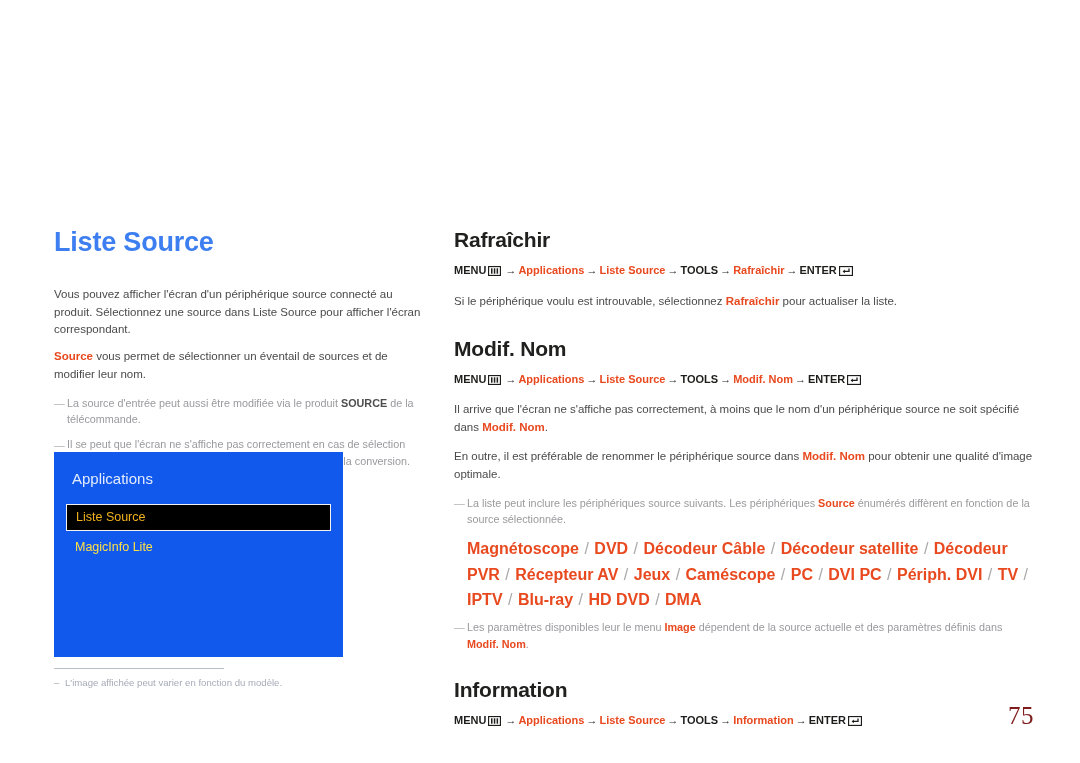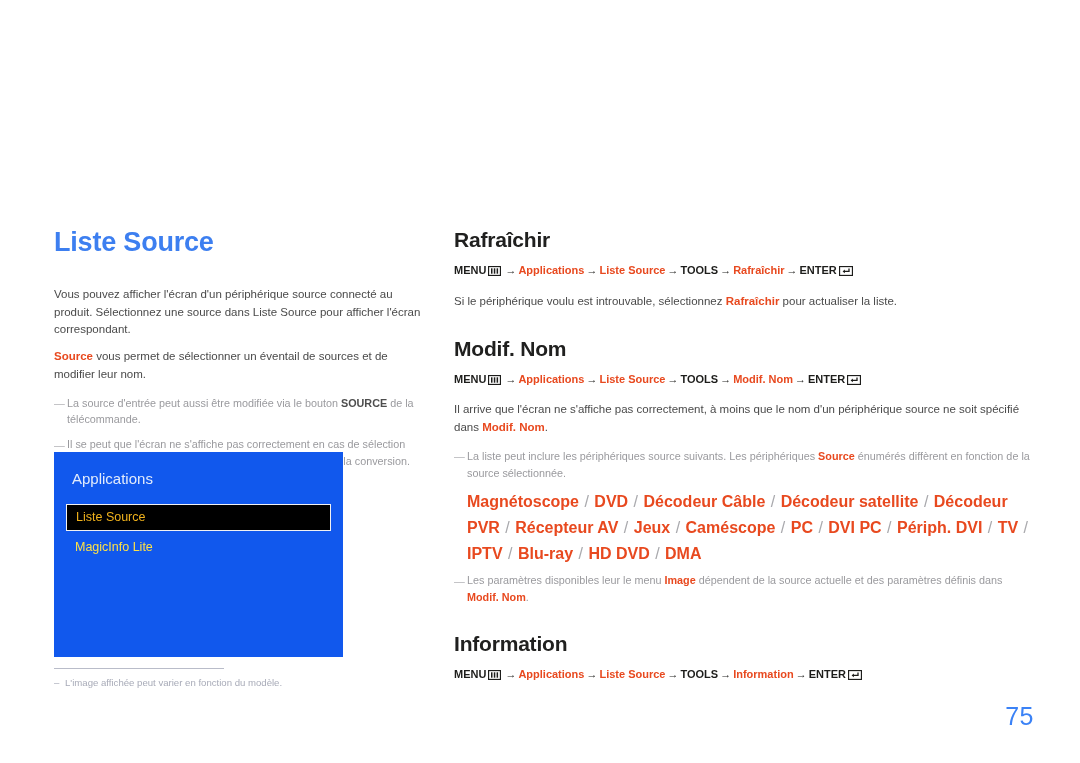--- a/index.html
+++ b/index.html
@@ -185,41 +185,42 @@
     top: 0;
     color: #a8abb8;
   }
 
   
   .pagenum {
     position: absolute;
     right: 46px;
     top: 702px;
     font-size: 25px;
-    color: #3b82f6;
+    color: #7f1d1d;
     letter-spacing: 0.5px;
+    font-family: Liberation Serif, serif;
   }
 </style>
 </head>
 <body>
 
 <div class="page">
 
   <div class="col-left">
 
     <h1 class="title-blue">Liste Source</h1>
 
     <p class="body tight">Vous pouvez afficher l'écran d'un périphérique source connecté au produit. Sélectionnez une source dans Liste Source pour afficher l'écran correspondant.</p>
 
     <p class="body">
       <span class="red">Source</span><span> vous permet de sélectionner un éventail de sources et de modifier leur nom.</span>
     </p>
 
     <p class="note">
-      <span class="dash">—</span><span>La source d'entrée peut aussi être modifiée via le bouton </span><span class="dark-b">SOURCE</span><span> de la télécommande.</span>
+      <span class="dash">—</span><span>La source d'entrée peut aussi être modifiée via le produit </span><span class="dark-b">SOURCE</span><span> de la télécommande.</span>
     </p>
 
     <p class="note">
       <span class="dash">—</span><span>Il se peut que l'écran ne s'affiche pas correctement en cas de sélection d'une source incorrecte comme périphérique source pour la conversion.</span>
     </p>
 
     <p class="menupath">
       <span>MENU</span><span class="ico">
         <svg width="13" height="10" viewBox="0 0 13 10">
           <rect x="0.5" y="0.5" width="12" height="9" fill="none" stroke="#1d1d1b" stroke-width="1.3"></rect>
@@ -288,20 +289,23 @@
             <rect x="0.5" y="0.5" width="13" height="9" fill="none" stroke="#1d1d1b" stroke-width="1.3"></rect>
             <path d="M10 2.6 L10 5.4 L4.6 5.4" fill="none" stroke="#1d1d1b" stroke-width="1.3"></path>
             <path d="M5.9 3.6 L3.6 5.4 L5.9 7.2 Z" fill="#1d1d1b"></path>
           </svg></span>
       </p>
 
       <p class="body">
         <span>Il arrive que l'écran ne s'affiche pas correctement, à moins que le nom d'un périphérique source ne soit spécifié dans </span><span class="red">Modif. Nom</span><span>.</span>
       </p>
 
+      <p class="body">
+        <span>En outre, il est préférable de renommer le périphérique source dans </span><span class="red">Modif. Nom</span><span> pour obtenir une qualité d'image optimale.</span>
+      </p>
 
       <p class="note">
         <span class="dash">—</span><span>La liste peut inclure les périphériques source suivants. Les périphériques </span><span class="red">Source</span><span> énumérés diffèrent en fonction de la source sélectionnée.</span>
       </p>
 
       <div class="device-list"><span>Magnétoscope</span><span class="sep"> / </span><span>DVD</span><span class="sep"> / </span><span>Décodeur Câble</span><span class="sep"> / </span><span>Décodeur satellite</span><span class="sep"> / </span><span>Décodeur PVR</span><span class="sep"> / </span><span>Récepteur AV</span><span class="sep"> / </span><span>Jeux</span><span class="sep"> / </span><span>Caméscope</span><span class="sep"> / </span><span>PC</span><span class="sep"> / </span><span>DVI PC</span><span class="sep"> / </span><span>Périph. DVI</span><span class="sep"> / </span><span>TV</span><span class="sep"> / </span><span>IPTV</span><span class="sep"> / </span><span>Blu-ray</span><span class="sep"> / </span><span>HD DVD</span><span class="sep"> / </span><span>DMA</span></div>
 
       <p class="note">
         <span class="dash">—</span><span>Les paramètres disponibles leur le menu </span><span class="red">Image</span><span> dépendent de la source actuelle et des paramètres définis dans </span><span class="red">Modif. Nom</span><span>.</span>
       </p>

